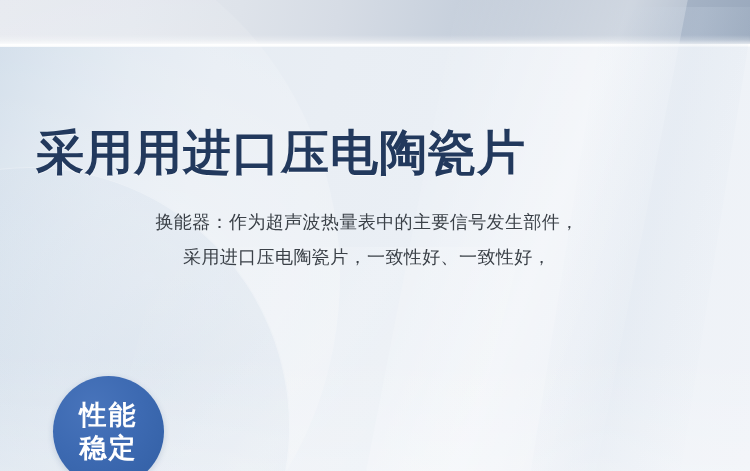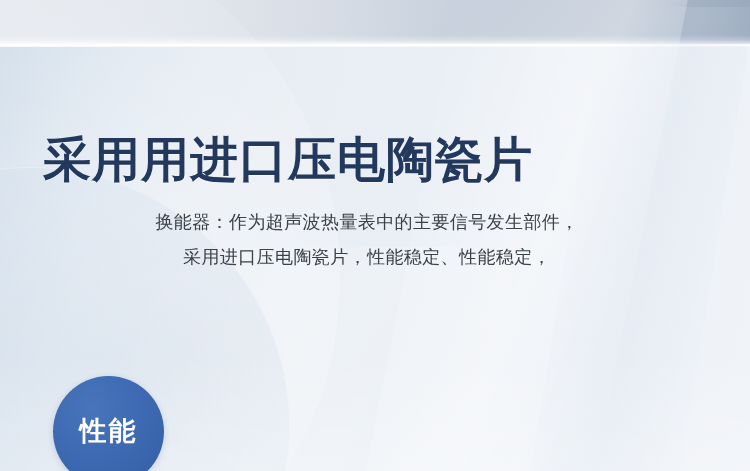--- a/index.html
+++ b/index.html
@@ -149,21 +149,21 @@
     left: 0;
     top: 0;
     width: 750px;
     height: 471px;
   }
 
   .headline {
     position: absolute;
     left: 36px;
     top: 124px;
-    margin: 7px;
+    margin: 0;
     font-size: 48px;
     line-height: 58px;
     font-weight: bold;
     letter-spacing: 1px;
     color: #22395d;
     white-space: nowrap;
     text-shadow: 0 1px 0 rgba(255,255,255,0.55);
   }
 
   .paragraph {
@@ -222,21 +222,22 @@
     <div class="streak streak-c"></div>
     <div class="bottom-fade"></div>
   </div>
 
   <div class="content">
 
     <h1 class="headline">采用用进口压电陶瓷片</h1>
 
     <div class="paragraph">
       <div class="para-line">换能器：作为超声波热量表中的主要信号发生部件，</div>
-      <div class="para-line">采用进口压电陶瓷片，性能稳定、性能稳定，</div>
+      <div class="para-line">采用进口压电陶瓷片，一致性好、一致性好，</div>
     </div>
 
     <div class="badge">
       <div class="badge-line">性能</div>
+      <div class="badge-line">稳定</div>
     </div>
 
   </div>
 </div>
 
 </body></html>

